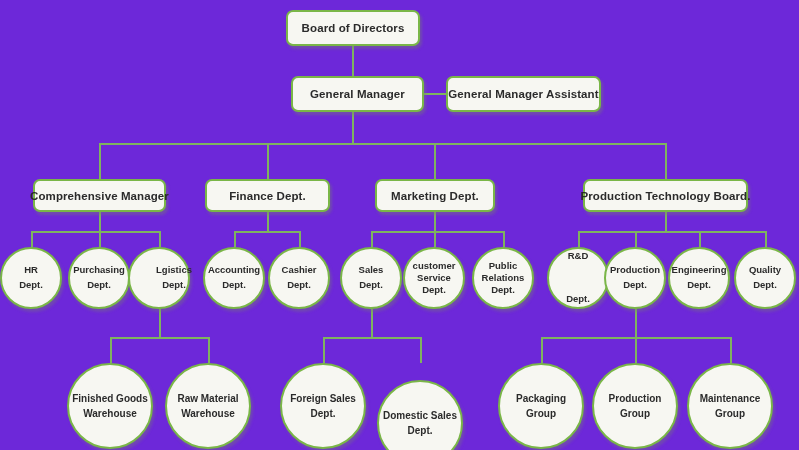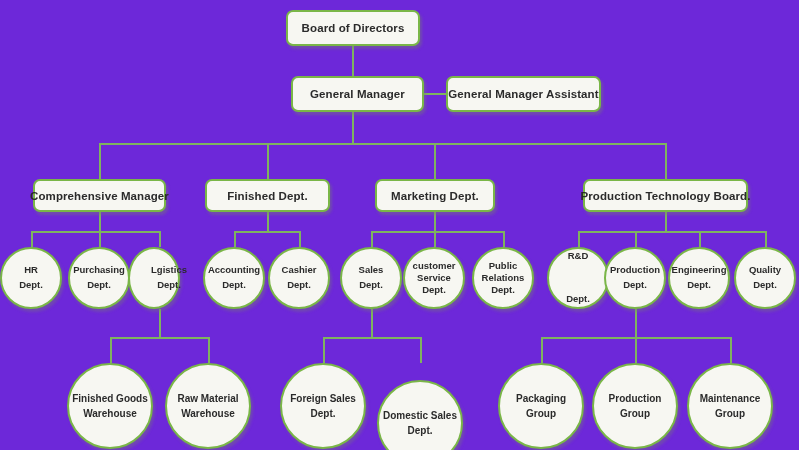--- a/index.html
+++ b/index.html
@@ -128,37 +128,37 @@
   <div class="conn v" style="left:730px; top:337px; height:26px;"></div>
 
   <div class="node-box" style="left:286px; top:10px; width:134px; height:36px;">Board of Directors</div>
 
   <div class="node-box" style="left:446px; top:76px; width:155px; height:36px;">General Manager Assistant</div>
 
   <div class="node-box" style="left:291px; top:76px; width:133px; height:36px;">General Manager</div>
 
   <div class="node-box" style="left:33px; top:179px; width:133px; height:33px;">Comprehensive Manager</div>
 
-  <div class="node-box" style="left:205px; top:179px; width:125px; height:33px;">Finished Dept.</div>
+  <div class="node-box" style="left:205px; top:179px; width:125px; height:33px;">Finance Dept.</div>
 
   <div class="node-box" style="left:375px; top:179px; width:120px; height:33px;">Marketing Dept.</div>
 
   <div class="node-box" style="left:583px; top:179px; width:165px; height:33px;">Production Technology Board.</div>
 
   <div class="node-circle small" style="left:0px; top:247px; width:62px; height:62px;">
     <span class="ln">HR</span>
     <span class="ln">Dept.</span>
   </div>
 
   <div class="node-circle small" style="left:68px; top:247px; width:62px; height:62px;">
     <span class="ln">Purchasing</span>
     <span class="ln">Dept.</span>
   </div>
 
-  <div class="node-circle small" style="left:128px; top:247px; width:52px; height:62px;padding-left:30px;">
+  <div class="node-circle small" style="left:128px; top:247px; width:62px; height:62px;padding-left:30px;">
     <span class="ln">Lgistics</span>
     <span class="ln">Dept.</span>
   </div>
 
   <div class="node-circle small" style="left:203px; top:247px; width:62px; height:62px;">
     <span class="ln">Accounting</span>
     <span class="ln">Dept.</span>
   </div>
 
   <div class="node-circle small" style="left:268px; top:247px; width:62px; height:62px;">

